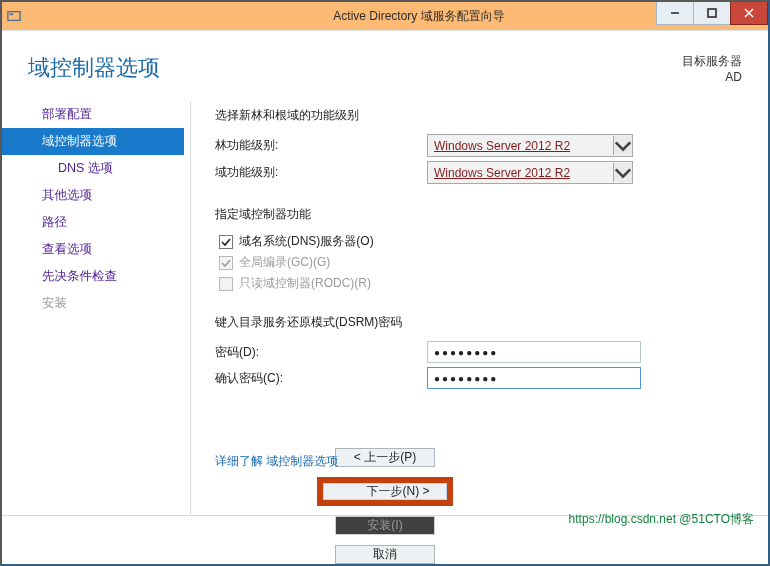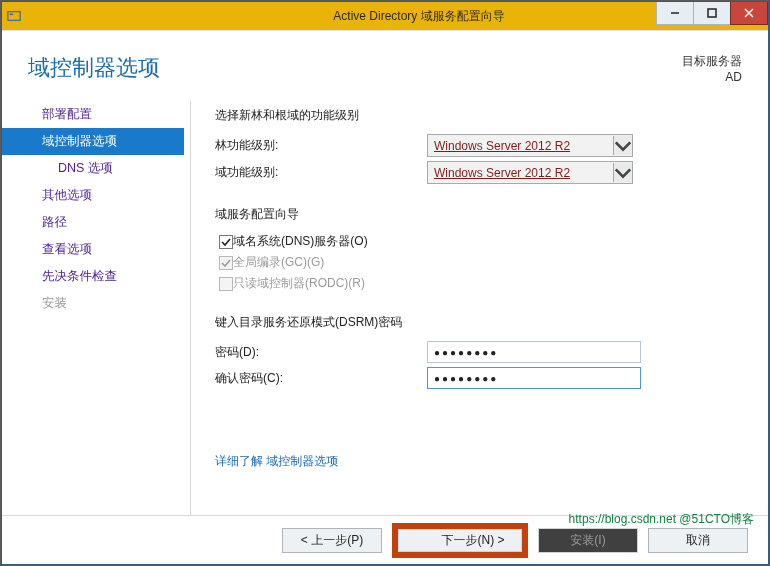--- a/index.html
+++ b/index.html
@@ -1,18 +1,18 @@
 <!DOCTYPE html>
 <html><head>
 <meta charset="utf-8">
 <style>
   html,body{margin:0;padding:0;font-family:"Microsoft YaHei","Segoe UI",Arial,sans-serif;font-size:12px;color:#222;background:#5a5a5a;}
   .window{width:766px;height:562px;background:#fff;border:1px solid #2b5c8a;position:relative;margin:1px;display:flex;flex-direction:column;}
   
-  .titlebar{height:28px;background:#eab308;border-bottom:1px solid #d9e3ea;display:flex;align-items:center;position:relative;gap:44px;}
+  .titlebar{height:28px;background:#fdba74;border-bottom:1px solid #d9e3ea;display:flex;align-items:center;position:relative;gap:44px;}
   .titlebar .sysicon{width:24px;display:flex;justify-content:center;align-items:center;}
   .titlebar .sysicon svg{width:14px;height:14px;}
   .titlebar .title{flex:1;text-align:center;color:#2b2b2b;font-size:12px;}
   .winbtns{display:flex;height:22px;position:absolute;right:0;top:0;}
   .winbtn{width:36px;height:22px;border:1px solid #a7b7c3;border-top:none;display:flex;align-items:center;justify-content:center;background:#e7eef3;margin-left:-1px;}
   .winbtn.close{background:#c9473a;border-color:#7e271e;color:#fff;}
   .winbtn svg{width:10px;height:10px;}
   
   .header{padding:22px 26px 12px 26px;display:flex;justify-content:space-between;align-items:flex-start;}
   .header h1{margin:0;font-weight:400;color:#1c6aa9;font-size:22px;}
@@ -26,30 +26,30 @@
   .side-item.disabled{color:#9b9b9b;}
   .sep{width:1px;background:#d8d8d8;margin:4px 2px 0 6px;}
   .main{flex:1;padding:8px 0 0 22px;position:relative;}
   .section-label{margin:2px 0 10px 0;color:#222;}
   .row{display:flex;align-items:center;margin:4px 0;}
   .row .lab{width:212px;}
   .select{width:204px;height:21px;border:1px solid #a5a9ac;background:#f2f2f2;display:flex;align-items:center;}
   .select .sel-text{flex:1;padding:0 6px;color:#7f1d1d;text-decoration:underline;}
   .select .sel-btn{width:18px;height:19px;border-left:1px solid #a5a9ac;background:#eaeaea;display:flex;align-items:center;justify-content:center;}
   .spacer{height:16px;}
-  .chk{display:flex;align-items:center;margin:4px 0 4px 4px;}
+  .chk{display:flex;align-items:center;margin:4px 0 4px 4px;gap:6px;}
   .chk .box{width:12px;height:12px;border:1px solid #777;display:flex;align-items:center;justify-content:center;background:#fff;}
   .chk.disabled{color:#9b9b9b;}
   .chk.disabled .box{border-color:#b8b8b8;background:#f4f4f4;}
   .chk .box svg{width:10px;height:10px;}
   .pwd{width:200px;height:20px;border:1px solid #b8c6d1;background:#fff;display:flex;align-items:center;padding:0 6px;letter-spacing:2px;font-size:10px;}
   .pwd.focused{border-color:#4d97d6;}
   .link{color:#1769b3;margin-top:60px;display:inline-block;}
   
-  .footer{height:48px;border-top:1px solid #d8d8d8;display:flex;align-items:center;justify-content:flex-end;gap:10px;padding:0 20px;background:#fff;}
+  .footer{height:48px;border-top:1px solid #d8d8d8;display:flex;align-items:center;justify-content:flex-end;gap:10px;padding:0 20px;background:#fff;flex-direction:column;}
   .btn{min-width:78px;height:23px;border:1px solid #aeb4b9;background:#eef1f3;display:flex;align-items:center;justify-content:center;padding:0 10px;color:#222;}
   .btn.primary{border:6px solid #c2410c;box-shadow:0 0 0 1px #bcd8ef inset;padding-left:36px;}
   .btn.disabled{color:#9b9b9b;border-color:#cfd3d6;background:#404040;}
   .watermark{position:absolute;right:14px;bottom:36px;color:#15803d;font-size:12px;pointer-events:none;}
 </style>
 </head>
 <body>
 
 <div class="window">
 
@@ -123,21 +123,21 @@
           <div class="sel-text">Windows Server 2012 R2</div>
           <div class="sel-btn">
               <svg viewBox="0 0 10 10">
                 <polyline points="1,3 5,7 9,3" fill="none" stroke="#444" stroke-width="1.5"></polyline>
               </svg>
             </div>
         </div>
       </div>
 
       <div class="spacer"></div>
-      <div class="section-label">域服务配置向导</div>
+      <div class="section-label">指定域控制器功能</div>
 
       <div class="chk">
         <div class="box">
             <svg viewBox="0 0 10 10">
               <polyline points="1,5 4,8 9,2" fill="none" stroke="#222" stroke-width="1.6"></polyline>
             </svg>
           </div>
         <span>域名系统(DNS)服务器(O)</span>
       </div>
       <div class="chk disabled">

